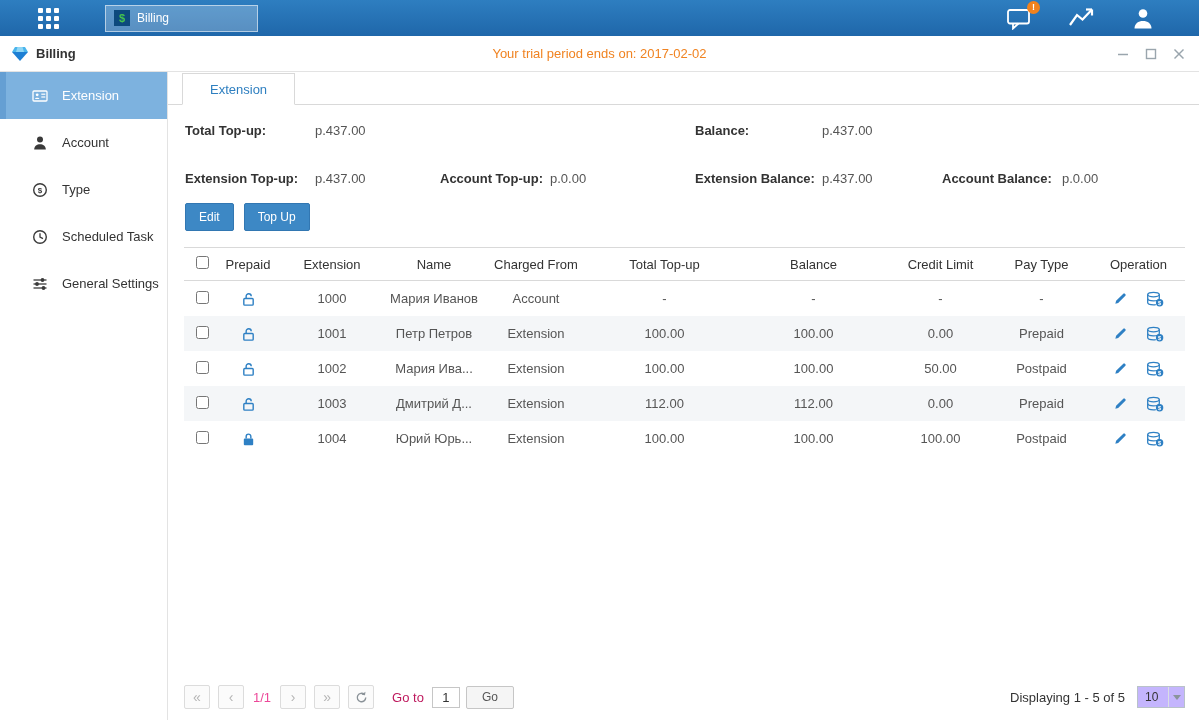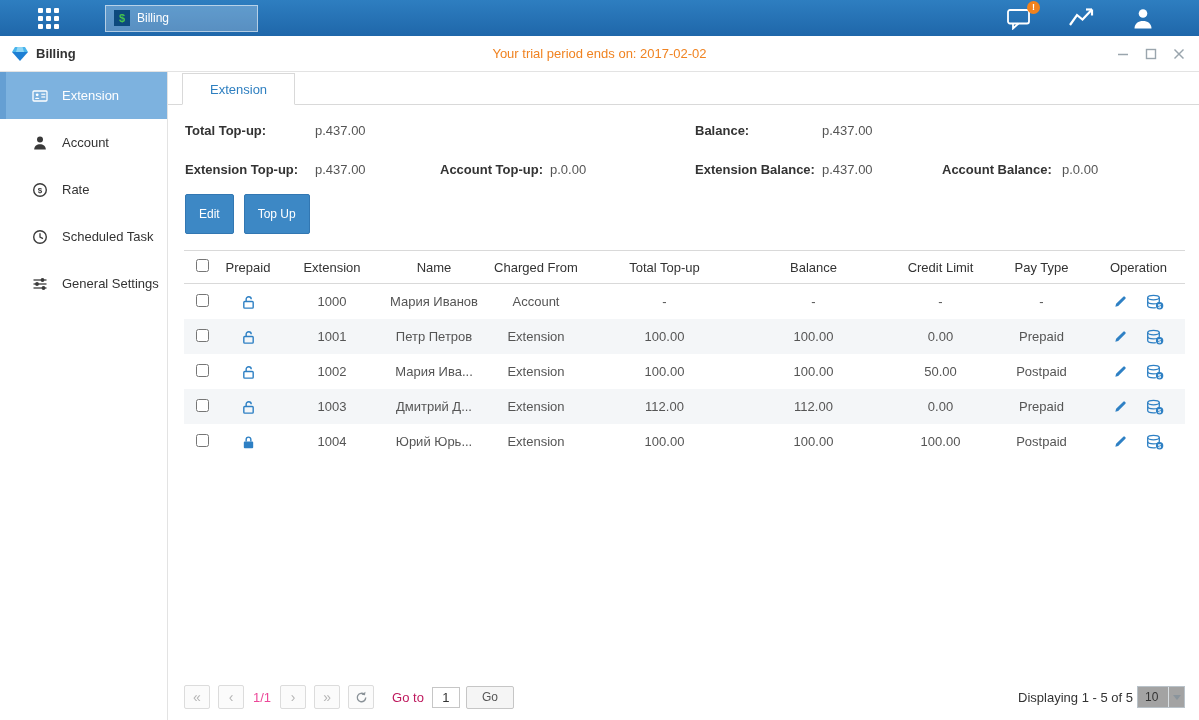--- a/index.html
+++ b/index.html
@@ -32,30 +32,30 @@
 .side-item.active .side-icon{color:#fff}
 .side-label{font-size:13px}
 
 .main{flex:1;display:flex;flex-direction:column;background:#fff;min-width:0}
 
 
 .tabstrip{height:33px;border-bottom:1px solid #d9d9d9;padding-left:14px;display:flex;align-items:flex-end}
 .tab{height:32px;margin-bottom:-1px;padding:0 27px;background:#fff;border:1px solid #d9d9d9;border-bottom:1px solid #fff;display:flex;align-items:center;color:#2e7fc0;font-size:13px;cursor:pointer}
 
 
-.summary{margin:18px 16px 0 17px;display:grid;grid-template-columns:130px 125px 110px 145px 127px 120px 120px auto;row-gap:24px;align-items:center}
+.summary{margin:18px 16px 0 17px;display:grid;grid-template-columns:130px 125px 110px 145px 127px 120px 120px auto;row-gap:33px;align-items:center}
 .s-label{font-weight:bold;color:#333}
 .s-value{color:#555}
 .c1{grid-column:1}.c2{grid-column:2}.c3{grid-column:3}.c4{grid-column:4}
 .c5{grid-column:5}.c6{grid-column:6}.c7{grid-column:7}.c8{grid-column:8}
 .r1{grid-row:1}.r2{grid-row:2}
 
 
 .actions{margin:17px 0 0 17px;display:flex;gap:10px}
-.btn-blue{background:#3d88c5;border:1px solid #3277b2;color:#fff;font-size:12px;height:40px;padding:0 13px;border-radius:2px;cursor:pointer;font-family:inherit}
+.btn-blue{background:#3d88c5;border:1px solid #3277b2;color:#fff;font-size:12px;height:28px;padding:0 13px;border-radius:2px;cursor:pointer;font-family:inherit}
 
 
 .tablewrap{margin:16px 14px 0 16px}
 table{width:100%;border-collapse:collapse;table-layout:fixed}
 th{height:33px;font-weight:bold;color:#444;font-size:13px;border-top:1px solid #d9d9d9;border-bottom:1px solid #d9d9d9;text-align:center;font-weight:normal;color:#333}
 td{height:35px;text-align:center;font-size:13px;color:#555;overflow:hidden;white-space:nowrap;text-overflow:ellipsis}
 tbody tr:nth-child(even){background:#f4f6f8}
 input[type=checkbox]{width:13px;height:13px;cursor:pointer}
 
 .lock svg{display:none;vertical-align:middle}
@@ -67,21 +67,21 @@
 
 .pager{margin:auto 14px 10px 16px;display:flex;align-items:center;height:26px}
 .pg-btn{width:26px;height:24px;border:1px solid #dcdcdc;background:#fbfbfb;border-radius:2px;display:flex;align-items:center;justify-content:center;color:#b5b5b5;font-size:14px;cursor:pointer;font-family:inherit}
 .pg-btn + .pg-btn{margin-left:8px}
 .pg-indicator{margin:0 9px;color:#ec4899}
 .refresh{margin-left:16px}
 .goto-label{margin-left:18px;color:#be185d}
 .goto-input{margin-left:8px;width:28px;height:21px;border:1px solid #c6c6c6;text-align:center;font-size:13px;color:#333;font-family:inherit}
 .go-btn{margin-left:6px;height:23px;padding:0 15px;border:1px solid #c6c6c6;background:#f5f5f5;color:#555;font-size:12px;border-radius:2px;cursor:pointer;font-family:inherit}
 .displaying{margin-left:auto;color:#333}
-.page-size{margin-left:4px;width:48px;height:22px;border:1px solid #b9c2c9;display:flex;align-items:center;cursor:pointer;background:#a3a3a3}
+.page-size{margin-left:12px;width:48px;height:22px;border:1px solid #b9c2c9;display:flex;align-items:center;cursor:pointer;background:#c4b5fd}
 .ps-val{flex:1;padding-left:7px;font-size:12px;color:#333}
 .ps-caret{width:16px;height:100%;display:flex;align-items:center;justify-content:center;border-left:1px solid #d9dfe3}
 .caret-tri{width:0;height:0;border-left:4px solid transparent;border-right:4px solid transparent;border-top:5px solid #8a949c}
 </style>
 </head>
 <body>
 
 <div class="topbar">
   <div class="apps-grid">
     <i></i>
@@ -178,21 +178,21 @@
       </span>
       <span class="side-label">Account</span>
     </div>
     <div class="side-item">
       <span class="side-icon">
         <svg width="16" height="16" viewBox="0 0 16 16">
             <circle cx="8" cy="8" r="6.3" fill="none" stroke="currentColor" stroke-width="1.4"></circle>
             <text x="8" y="11" text-anchor="middle" font-size="8" font-weight="bold" fill="currentColor" font-family="inherit">$</text>
           </svg>
       </span>
-      <span class="side-label">Rate</span>
+      <span class="side-label">Type</span>
     </div>
     <div class="side-item">
       <span class="side-icon">
         <svg width="16" height="16" viewBox="0 0 16 16">
             <circle cx="8" cy="8" r="6.3" fill="none" stroke="currentColor" stroke-width="1.4"></circle>
             <path d="M8 4.2 V8 L11 9.6" fill="none" stroke="currentColor" stroke-width="1.3"></path>
           </svg>
       </span>
       <span class="side-label">Scheduled Task</span>
     </div>

